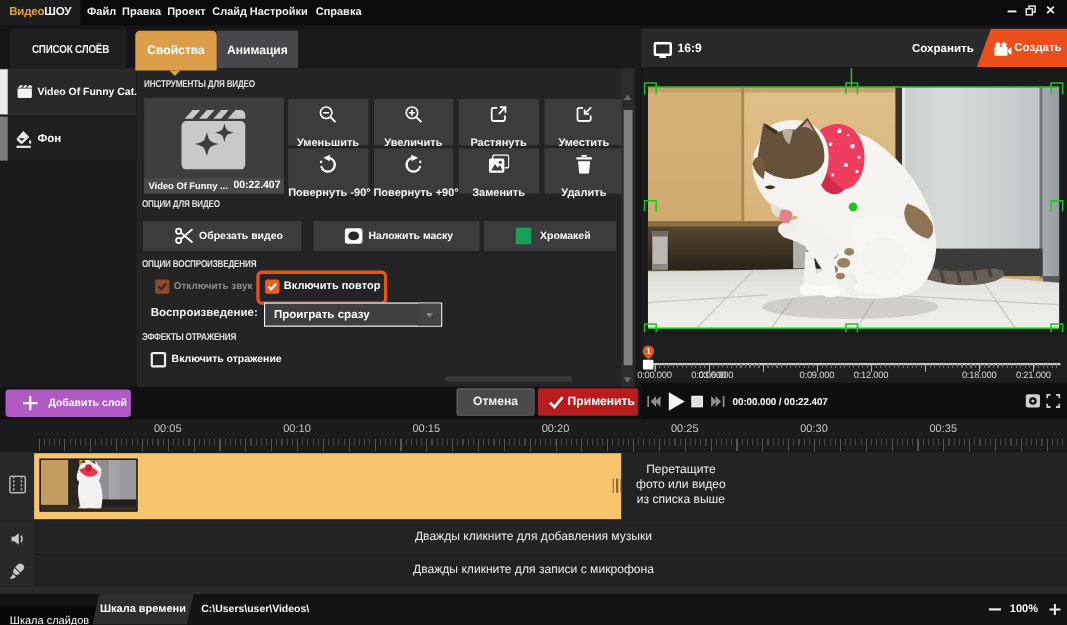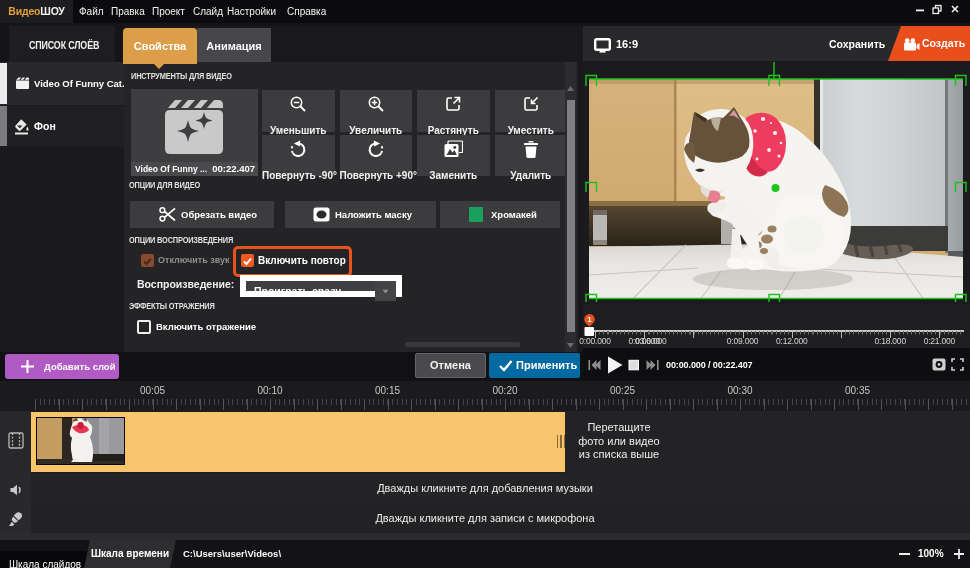--- a/index.html
+++ b/index.html
@@ -8,21 +8,21 @@
 .tbtn { background:#3c3c3e; text-align:center; }
 .ticon { display:block; margin:5px auto 0; height:18px; }
 .tlabel { font-size:10px; font-weight:bold; color:#f2f2f2; margin-top:12px; white-space:nowrap; }
 .opt-btn { background:#3c3c3e; font-size:9.5px; font-weight:bold; color:#fff; line-height:27px; text-align:left; white-space:nowrap; }
 </style>
 </head>
 <body>
 
 <div class="abs" style="left:0;top:0;width:970px;height:23px;background:#0b0b0d;">
   <div class="abs" style="left:0;top:0;width:73px;height:23px;background:#1d1d1f;font-size:10.5px;font-weight:bold;letter-spacing:-0.2px;line-height:23px;text-align:center;"><span style="color:#e2a13c;">Видео</span><span style="color:#f5f5f5;">ШОУ</span></div>
-  <div class="abs" style="left:0;top:0;width:806px;height:23px;line-height:24px;font-size:10px;font-weight:400;color:#f2f2f2;">
+  <div class="abs" style="left:0;top:0;width:806px;height:23px;line-height:24px;font-size:10px;font-weight:700;color:#f2f2f2;">
     <span class="abs" style="left:79px;">Файл</span>
     <span class="abs" style="left:111px;">Правка</span>
     <span class="abs" style="left:152px;">Проект</span>
     <span class="abs" style="left:193px;">Слайд</span>
     <span class="abs" style="left:227px;">Настройки</span>
     <span class="abs" style="left:287px;">Справка</span>
   </div>
   <svg class="abs" style="left:912px;top:0;" width="52" height="20" viewBox="0 0 52 20">
     <rect x="4" y="9.5" width="8" height="1.8" fill="#eee"></rect>
     <rect x="23.5" y="5.5" width="5.5" height="5.5" fill="none" stroke="#eee" stroke-width="1.3"></rect>
@@ -189,21 +189,21 @@
       <path d="M3 6.5 L5.5 9 L10 3.7" stroke="#45291c" stroke-width="2" fill="none"></path>
     </svg></div>
 <div class="abs" style="left:158px;top:248px;font-size:9px;font-weight:bold;color:#8f8f8f;line-height:25px;">Отключить звук</div>
 <div class="abs" style="left:233px;top:246px;width:119px;height:31px;border:3px solid #e8521c;border-radius:5px;"></div>
 <div class="abs" style="left:241px;top:254px;width:13px;height:13px;background:#f05a22;border-radius:2px;"><svg width="13" height="13" viewBox="0 0 13 13">
       <path d="M3 6.5 L5.5 9 L10 3.7" stroke="#fff" stroke-width="2" fill="none"></path>
     </svg></div>
 <div class="abs" style="left:258px;top:248px;font-size:10px;font-weight:bold;color:#fff;line-height:25px;">Включить повтор</div>
 
 <div class="abs" style="left:137px;top:272px;font-size:10.5px;font-weight:bold;color:#f0f0f0;line-height:25px;">Воспроизведение:</div>
-<div class="abs" style="left:240px;top:275px;width:162px;height:22px;background:#3f3f42;border:6px solid #ffffff;">
+<div class="abs" style="left:240px;top:275px;width:162px;height:22px;background:#3f3f42;border:1px solid #ffffff;">
   <span style="position:absolute;left:8px;line-height:20px;font-size:10.5px;font-weight:bold;color:#fff;">Проиграть сразу</span>
   <span class="abs" style="right:0;top:0;width:21px;height:20px;background:#444447;"><svg width="21" height="20" viewBox="0 0 21 20">
         <path d="M7.5 8.8 L13.5 8.8 L10.5 12.6 Z" fill="#8e8e90"></path>
       </svg></span>
 </div>
 
 <div class="abs" style="left:137px;top:320px;width:14px;height:14px;background:#efefef;border-radius:2px;">
     <div style="position:absolute;left:2px;top:2px;right:2px;bottom:2px;background:#242427;"></div>
   </div>
 <div class="abs" style="left:156px;top:314px;font-size:9.5px;font-weight:bold;color:#fff;line-height:25px;">Включить отражение</div>
@@ -221,21 +221,21 @@
 </div>
 
 <div class="abs" style="left:0;top:352px;width:583px;height:29px;background:#111113;"></div>
 <div class="abs" style="left:5px;top:354px;width:114px;height:25px;background:#b05ac3;border-radius:3px;">
   <svg class="abs" style="left:15px;top:5px;" width="15" height="15" viewBox="0 0 15 15">
       <path d="M7.5 1 L7.5 14 M1 7.5 L14 7.5" stroke="#fff" stroke-width="2"></path>
     </svg>
   <span class="abs" style="left:39px;line-height:25px;font-size:9.5px;font-weight:bold;color:#fff;white-space:nowrap;">Добавить слой</span>
 </div>
 <div class="abs" style="left:415px;top:353px;width:71px;height:25px;background:#4a4a4d;border:1px solid #646467;border-radius:2px;text-align:center;line-height:23px;font-size:11px;font-weight:bold;color:#f2f2f2;">Отмена</div>
-<div class="abs" style="left:489px;top:353px;width:91px;height:25px;background:#0369a1;border-radius:2px;line-height:25px;font-size:11px;font-weight:bold;color:#fff;">
+<div class="abs" style="left:489px;top:353px;width:91px;height:25px;background:#b91c1c;border-radius:2px;line-height:25px;font-size:11px;font-weight:bold;color:#fff;">
   <svg class="abs" style="left:9px;top:6px;" width="15" height="13" viewBox="0 0 15 13">
       <path d="M2 7 L6 11 L13.5 2" stroke="#fff" stroke-width="2.4" fill="none"></path>
     </svg>
   <span style="margin-left:27px;">Применить</span>
 </div>
 
 <div class="abs" style="left:578px;top:62px;width:5px;height:290px;background:#18181a;"></div>
 
 <div class="abs" style="left:583px;top:26px;width:387px;height:35px;background:#29292c;"></div>
 <svg class="abs" style="left:594px;top:38px;" width="17" height="16" viewBox="0 0 17 16">

